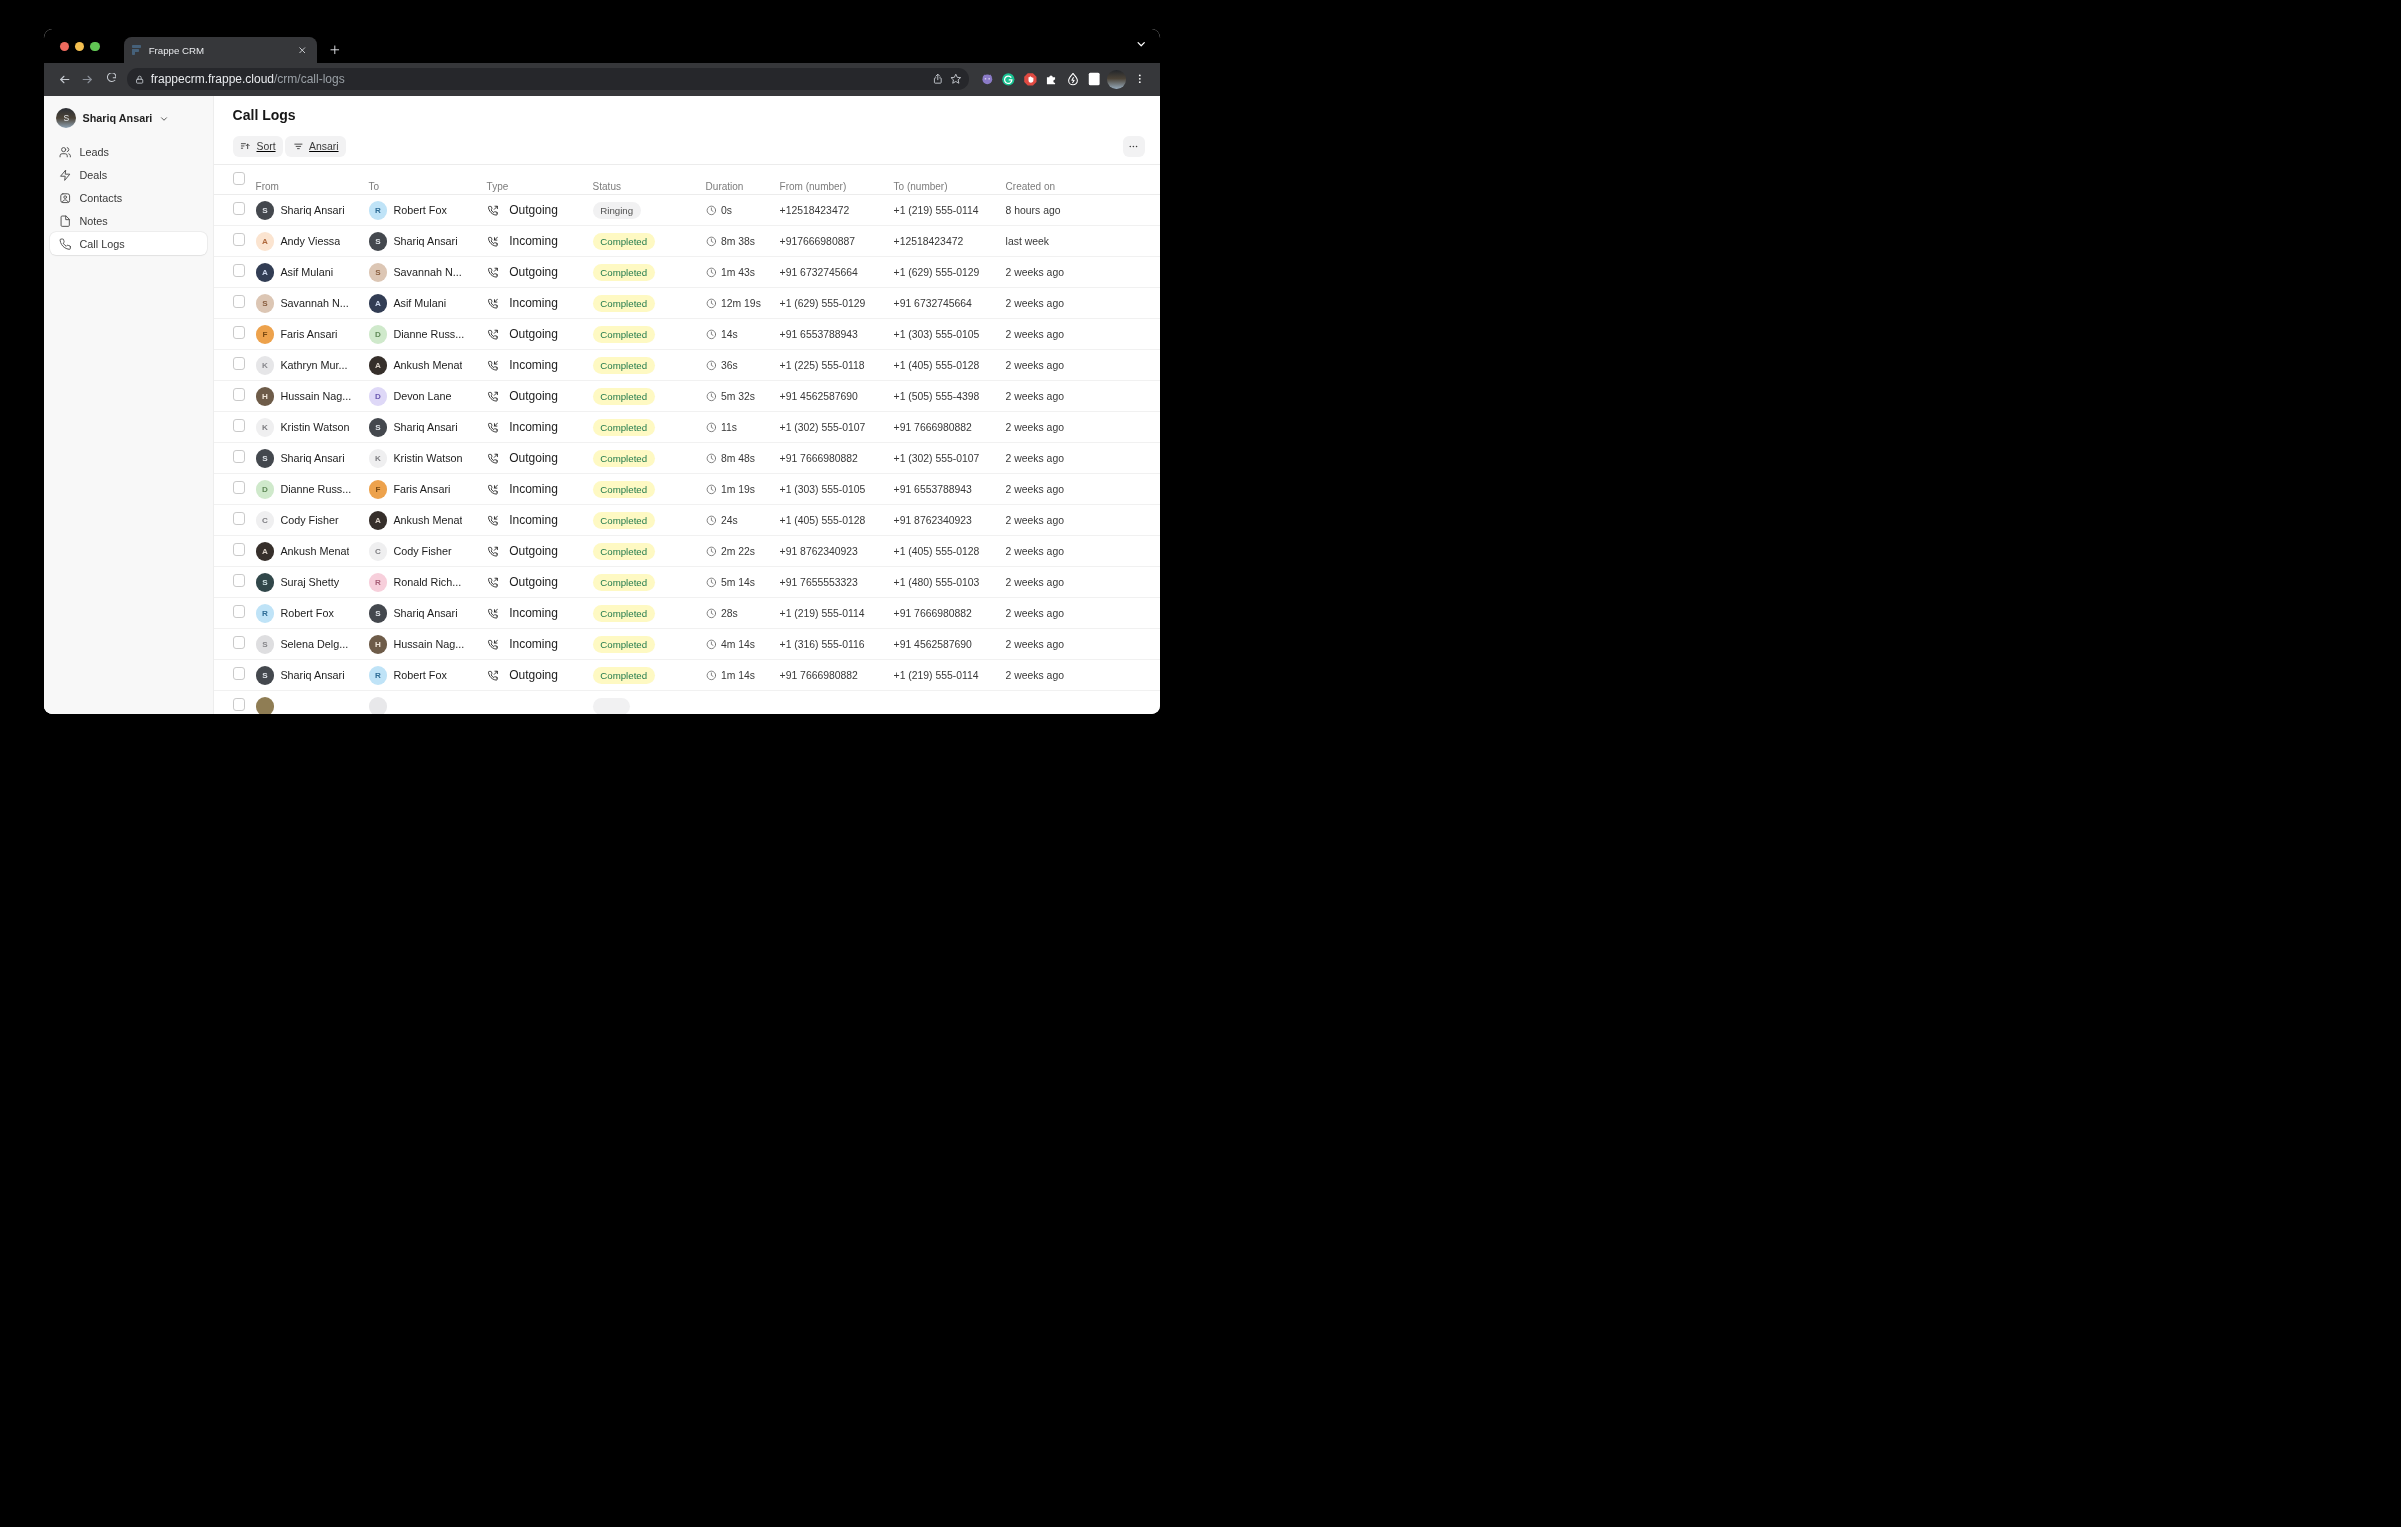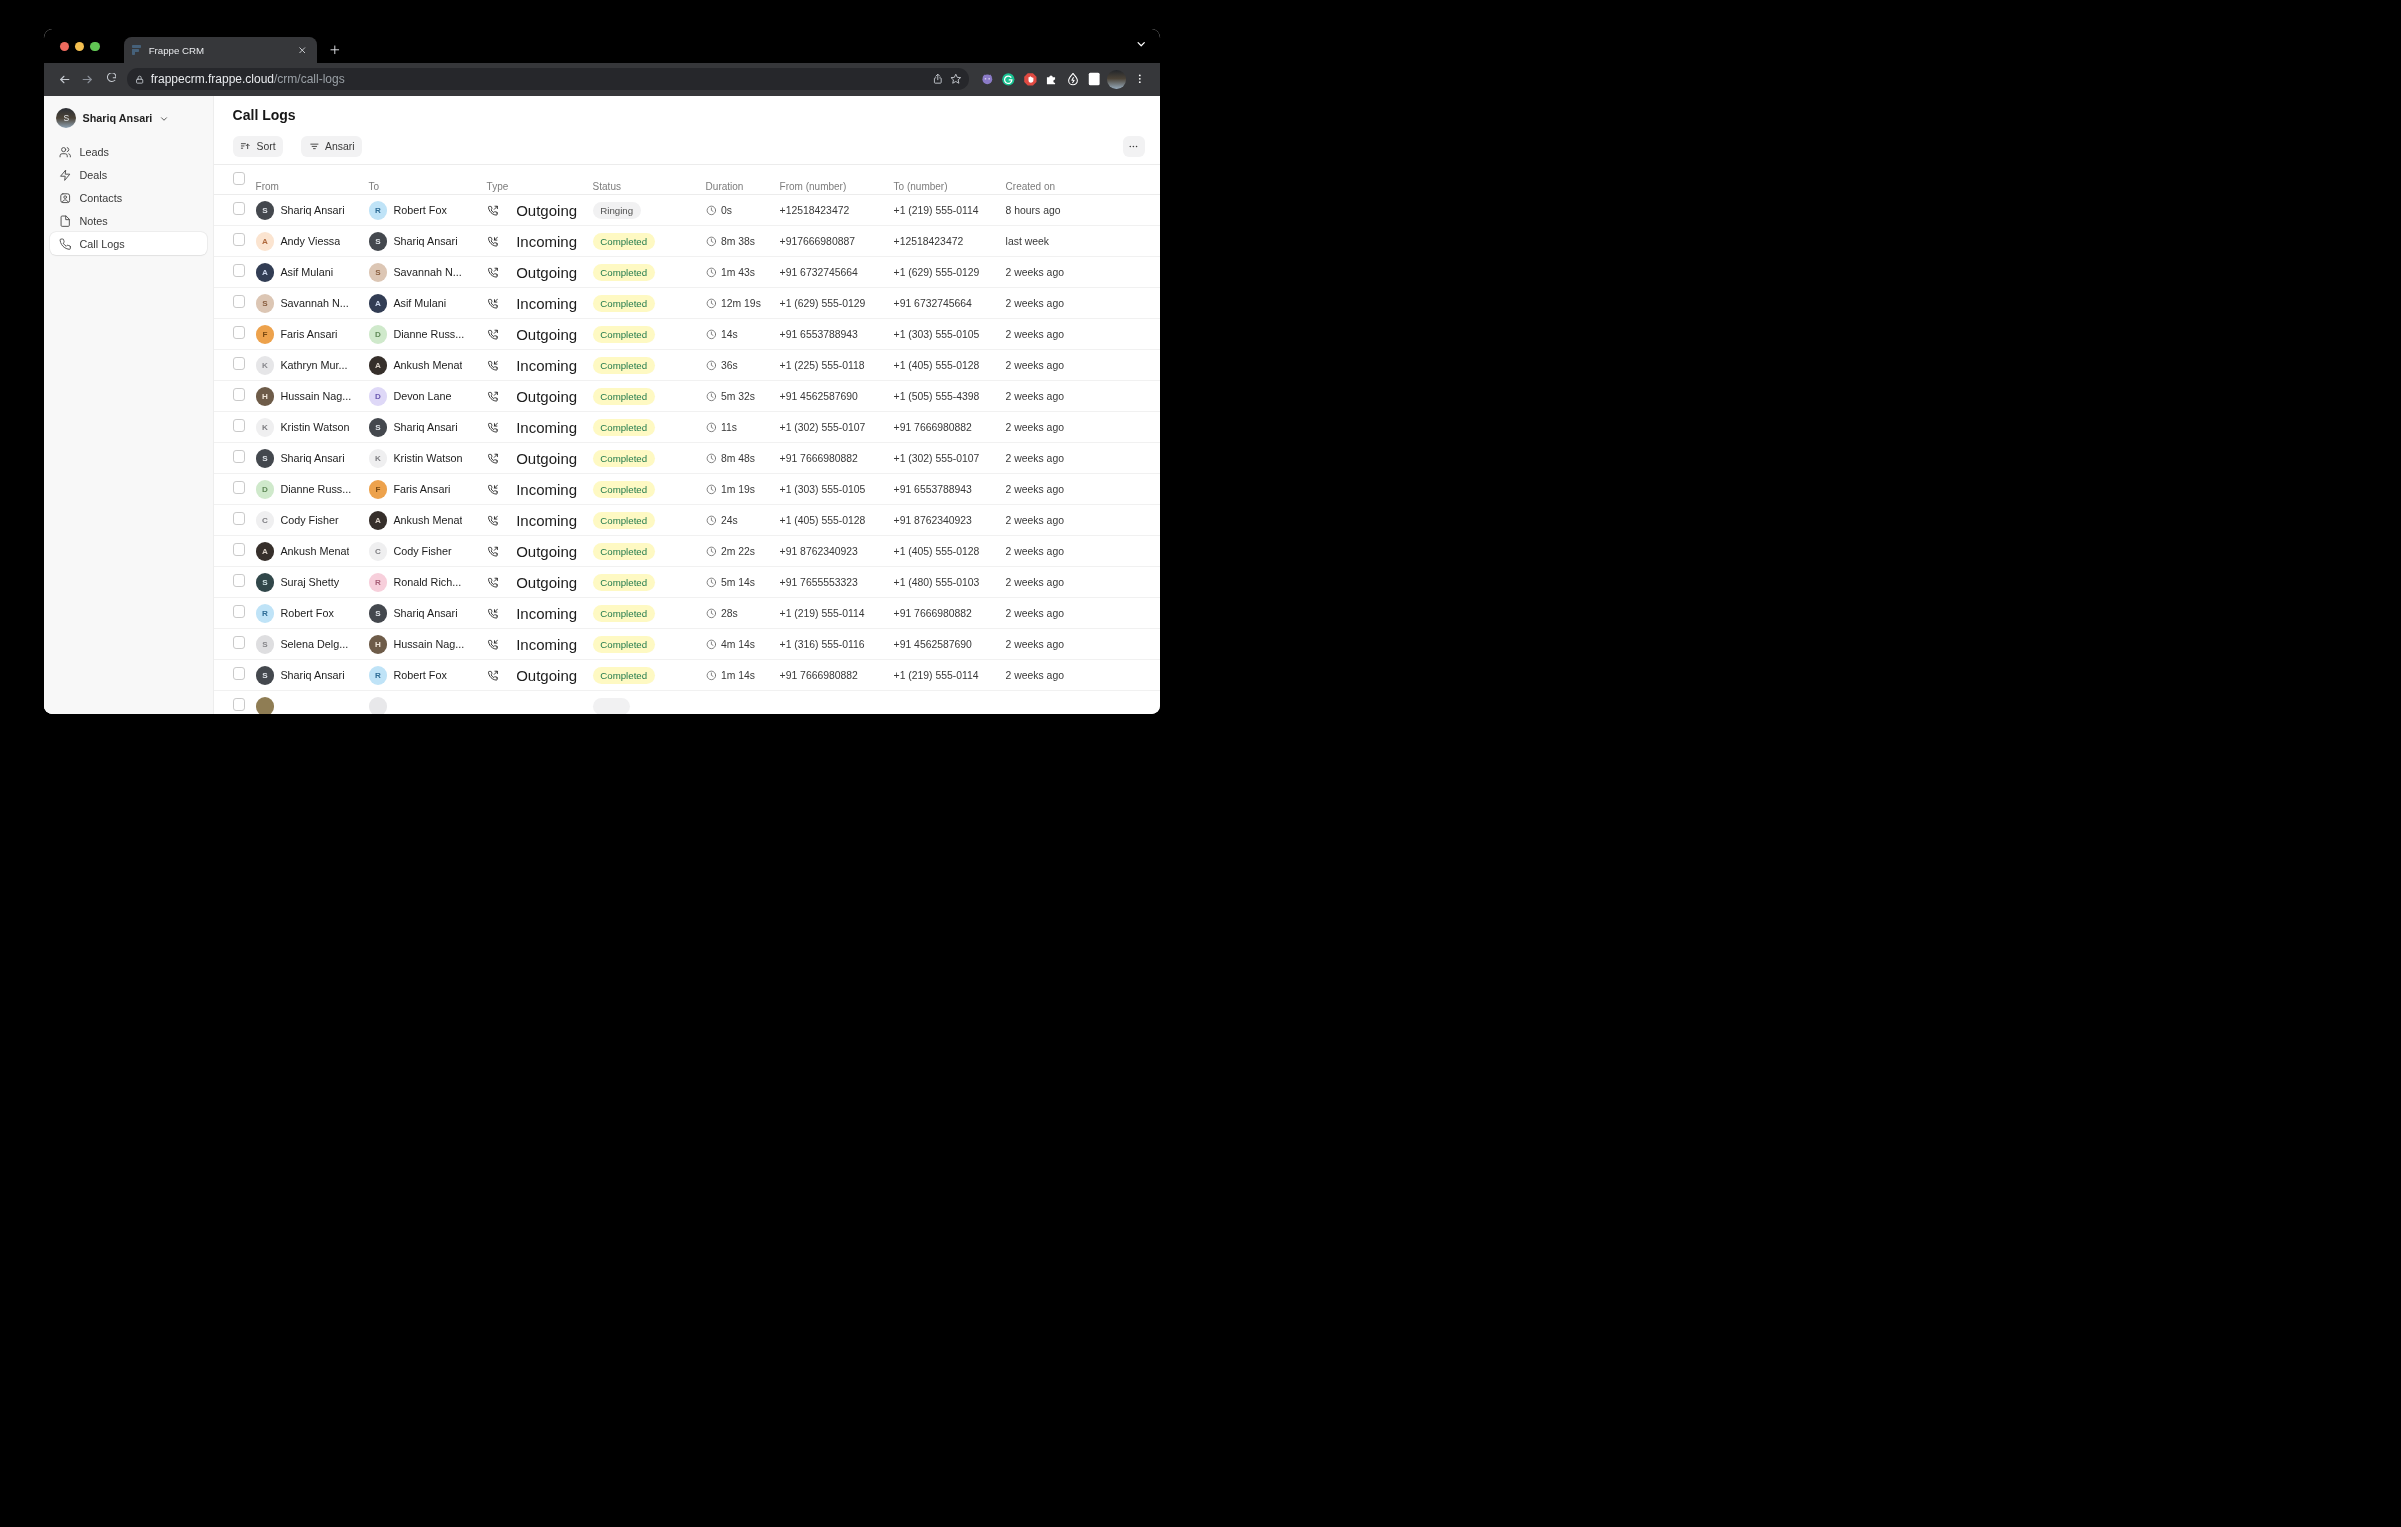--- a/index.html
+++ b/index.html
@@ -37,34 +37,34 @@
   .user-name{font-size:10.8px;font-weight:700;color:#1f1f1f;}
   .user-chev{color:#4c4c4c;display:flex;margin-top:1.5px;}
   .nav{margin-top:12.4px;display:flex;flex-direction:column;gap:0;}
   .nav-item{height:23px;border-radius:6.2px;display:flex;align-items:center;gap:7.7px;padding:0 0 0 9.3px;color:#383838;}
   .nav-item.active{background:#fff;box-shadow:0 0 0 0.8px rgba(0,0,0,.05),0 0.8px 1.5px rgba(0,0,0,.06);}
   .nav-ic{display:flex;color:#525252;}
   .nav-ic svg{width:12.4px;height:12.4px;}
   .nav-lb{font-size:10.8px;}
   .main{flex:1;min-width:0;position:relative;display:flex;flex-direction:column;}
   .page-title{margin:10.8px 0 0 18.6px;font-size:14px;font-weight:700;color:#171717;line-height:18.6px;}
-  .actionrow{margin:10.8px 0 0 18.6px;display:flex;gap:18px;align-items:flex-end;height:21.7px;}
+  .actionrow{margin:10.8px 0 0 18.6px;display:flex;gap:2px;align-items:flex-end;height:21.7px;text-decoration:underline;}
   .btn{height:21.7px;padding:0 7.7px;border-radius:6.2px;background:#f2f2f3;display:flex;align-items:center;gap:5.4px;font-size:10.4px;color:#3a3a3a;}
   .btn svg{width:10.8px;height:10.8px;}
   .morebtn{position:absolute;right:15.5px;top:40px;width:21.7px;height:21.7px;border-radius:6.2px;background:#f2f2f3;display:flex;align-items:center;justify-content:center;color:#3a3a3a;}
   .trow{display:grid;grid-template-columns:23px 113px 118px 106px 113px 74px 114px 112px 1fr;align-items:center;padding-left:18.6px;}
   .thead{margin-top:7px;height:29px;border-top:0.8px solid #ececec;border-bottom:0.8px solid #ececec;}
   .th{font-size:10px;color:#7c7c7c;margin-top:13px;}
   .rows{flex:1;overflow:hidden;}
   .row{height:31px;border-bottom:0.8px solid #f1f1f1;box-sizing:border-box;}
   .cb{width:10.8px;height:10.8px;border:1.2px solid #c9c9c9;border-radius:3.1px;background:#fff;display:inline-block;}
   .person{display:flex;align-items:center;gap:6.2px;min-width:0;}
   .avatar{width:18.6px;height:18.6px;border-radius:50%;display:flex;align-items:center;justify-content:center;font-size:8.1px;font-weight:700;flex:0 0 auto;}
   .pname{font-size:10.8px;color:#1d1d1d;white-space:nowrap;overflow:hidden;}
-  .typecell{display:flex;align-items:center;gap:18px;font-size:15px;color:#1d1d1d;}
+  .typecell{display:flex;align-items:center;gap:11px;font-size:12px;color:#1d1d1d;}
   .typecell svg{width:11.6px;height:11.6px;color:#1d1d1d;}
   .badge{display:inline-block;padding:2.7px 7.7px;border-radius:773px;font-size:9.7px;}
   .badge.success{background:#fef9c3;color:#217a4c;}
   .badge.neutral{background:#f1f1f2;color:#525252;}
   .dur{display:flex;align-items:center;gap:4.6px;font-size:10.4px;color:#383838;}
   .dur svg{width:10.8px;height:10.8px;color:#6f6f6f;}
   .num,.created{font-size:10.4px;color:#383838;white-space:nowrap;}
   .cellpad{padding-right:6.2px;}
   svg{display:block;}
 </style>

